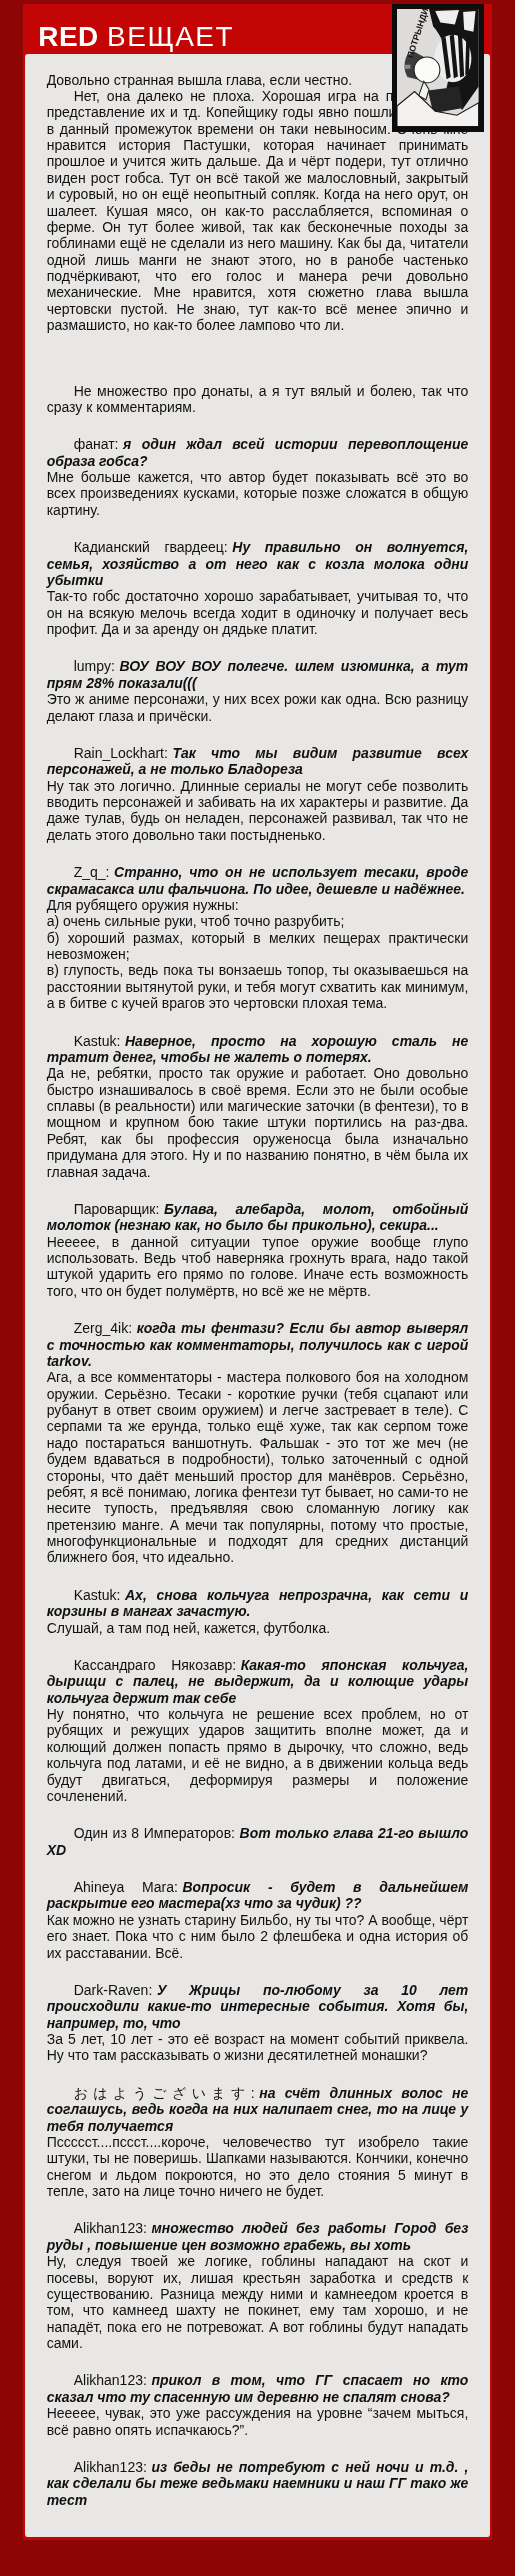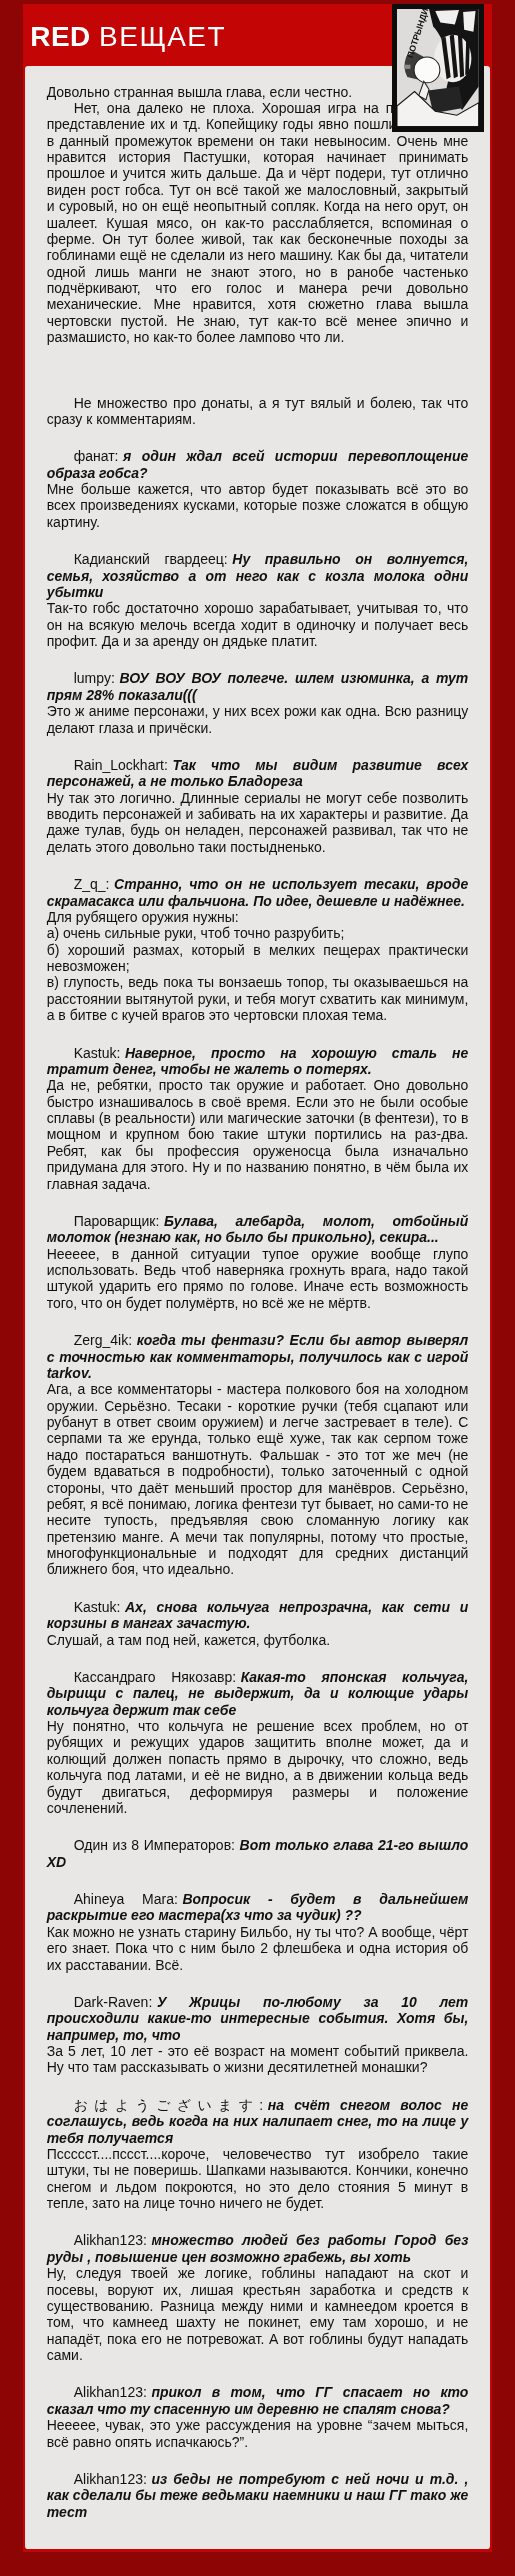--- a/index.html
+++ b/index.html
@@ -8,21 +8,21 @@
     background:#8e0505;
     font-family:"Liberation Sans", sans-serif;
     color:#111;
   }
   .inner{
     margin:4.1px 23px 7.2px 23px;
     background:#c30505;
     padding-bottom:3.1px;
   }
   
-  header{position:relative;height:62px;}
+  header{position:relative;height:50px;padding-left:8px;}
   h1{
     margin:0;
     padding:18.5px 0 0 7.2px;
     color:#fff;
     font-size:28px;
     line-height:1;
     letter-spacing:0.5px;
     white-space:nowrap;
   }
   h1 .t-bold{font-weight:900;}
@@ -160,21 +160,21 @@
         </div>
         <div class="block">
           <p class="c-head"><span class="c-name">Ahineya Mara:</span><span class="c-quote">Вопросик - будет в дальнейшем раскрытие его мастера(хз что за чудик) ??</span></p>
           <p class="c-reply">Как можно не узнать старину Бильбо, ну ты что? А вообще, чёрт его знает. Пока что с ним было 2 флешбека и одна история об их расставании. Всё.</p>
         </div>
         <div class="block">
           <p class="c-head"><span class="c-name">Dark-Raven:</span><span class="c-quote">У Жрицы по-любому за 10 лет происходили какие-то интересные события. Хотя бы, например, то, что</span></p>
           <p class="c-reply">За 5 лет, 10 лет - это её возраст на момент событий приквела. Ну что там рассказывать о жизни десятилетней монашки?</p>
         </div>
         <div class="block">
-          <p class="c-head"><span class="c-name">おはようございます:</span><span class="c-quote">на счёт снегом волос не соглашусь, ведь когда на них налипает снег, то на лице у тебя получается</span></p>
+          <p class="c-head"><span class="c-name">おはようございます:</span><span class="c-quote">на счёт длинных волос не соглашусь, ведь когда на них налипает снег, то на лице у тебя получается</span></p>
           <p class="c-reply">Пссссст....пссст....короче, человечество тут изобрело такие штуки, ты не поверишь. Шапками называются. Кончики, конечно снегом и льдом покроются, но это дело стояния 5 минут в тепле, зато на лице точно ничего не будет.</p>
         </div>
         <div class="block">
           <p class="c-head"><span class="c-name">Alikhan123:</span><span class="c-quote">множество людей без работы Город без руды , повышение цен возможно грабежь, вы хоть</span></p>
           <p class="c-reply">Ну, следуя твоей же логике, гоблины нападают на скот и посевы, воруют их, лишая крестьян заработка и средств к существованию. Разница между ними и камнеедом кроется в том, что камнеед шахту не покинет, ему там хорошо, и не нападёт, пока его не потревожат. А вот гоблины будут нападать сами.</p>
         </div>
         <div class="block">
           <p class="c-head"><span class="c-name">Alikhan123:</span><span class="c-quote">прикол в том, что ГГ спасает но кто сказал что ту спасенную им деревню не спалят снова?</span></p>
           <p class="c-reply">Неееее, чувак, это уже рассуждения на уровне “зачем мыться, всё равно опять испачкаюсь?”.</p>
         </div>

